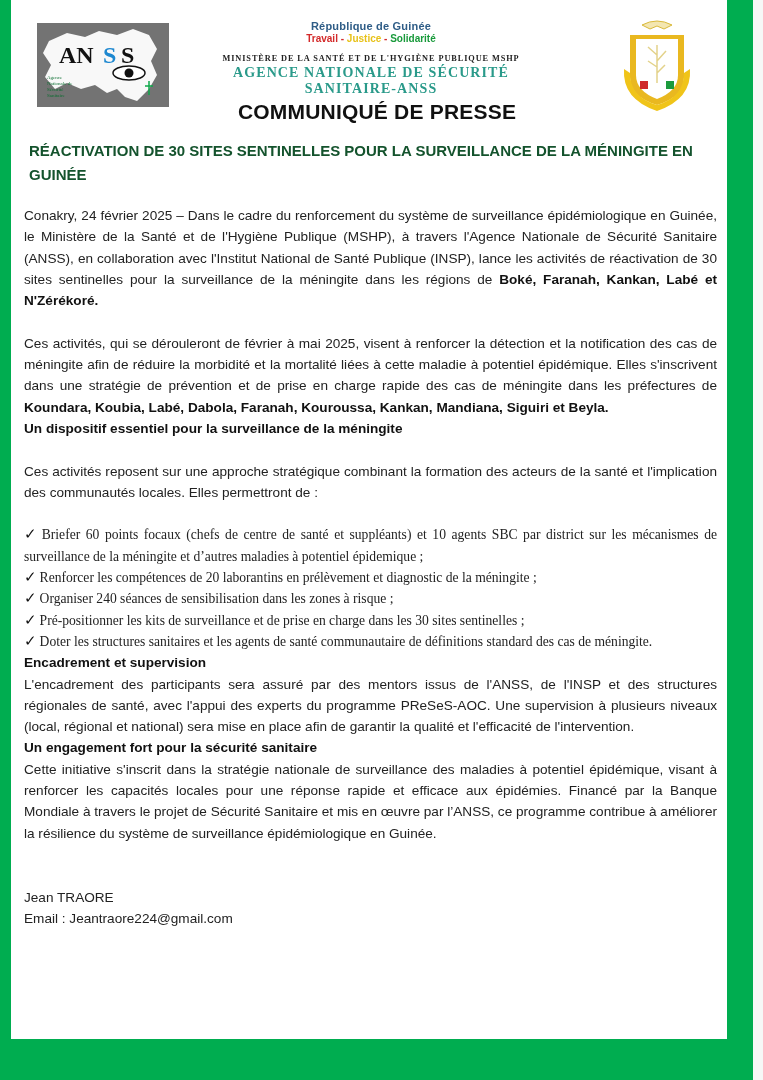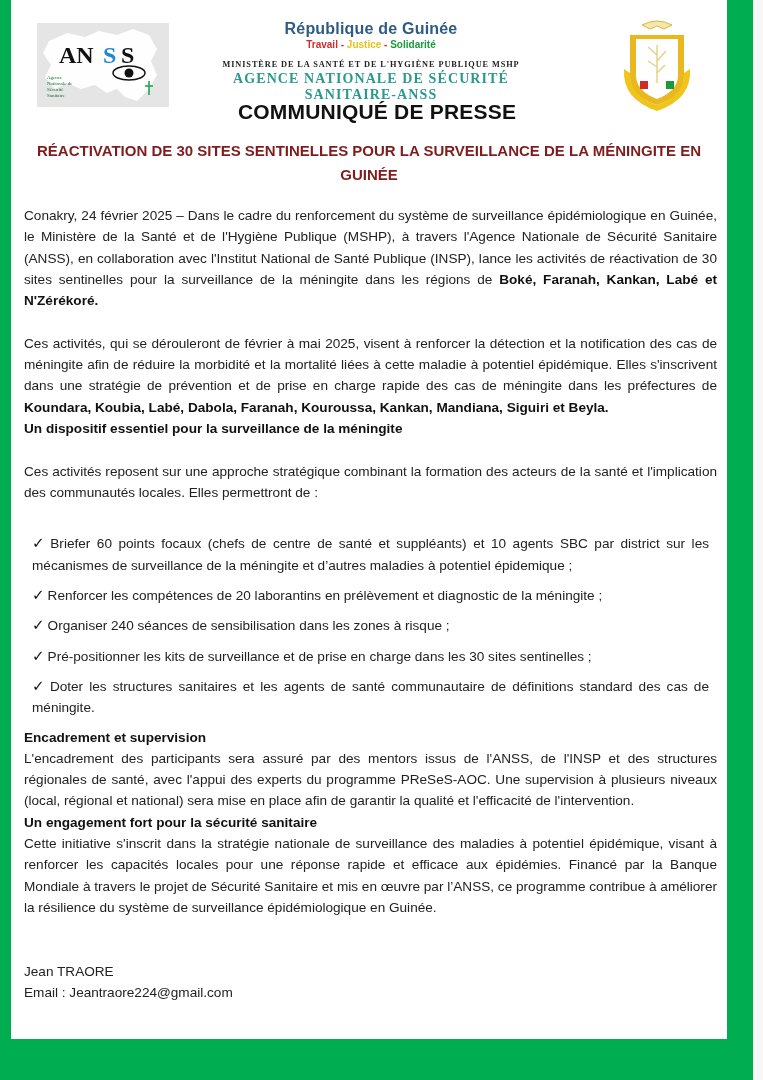--- a/index.html
+++ b/index.html
@@ -13,46 +13,46 @@
   .frame-right { position:absolute; left:727px; top:0; width:26px; height:1080px; background:#00ad50; }
   .frame-bottom { position:absolute; left:0; top:1039px; width:753px; height:41px; background:#00ad50; }
   .edge-right { position:absolute; left:753px; top:0; width:10px; height:1080px; background:#f6f8f7; }
   .page {
     position:absolute; left:11px; top:0; width:716px; height:1039px;
     background:#fff; box-sizing:border-box;
   }
   .header { position:absolute; left:0; top:0; width:716px; height:120px; }
   .anss-logo {
     position:absolute; left:26px; top:23px; width:132px; height:84px;
-    background:#e5e5e5;
+    background:#737373;
   }
   .anss-logo svg { position:absolute; left:0; top:0; }
   .center-head { position:absolute; left:190px; top:20px; width:340px; text-align:center; }
-  .rep { font-weight:bold; font-size:16px; color:#2e5c86; letter-spacing:0.2px; }
+  .rep { font-weight:bold; font-size:11px; color:#2e5c86; letter-spacing:0.2px; }
   .motto { font-size:10px; font-weight:bold; margin-top:1px; }
   .motto .t { color:#d32a2a; } .motto .j { color:#e8c21a; } .motto .s { color:#199a3b; } .motto .d { color:#d32a2a; }
   .ministry { font-family:"Liberation Serif","DejaVu Serif",serif; font-size:8.3px; letter-spacing:0.9px; margin-top:10px; color:#222; font-weight:bold; }
   .agency { font-family:"Liberation Serif","DejaVu Serif",serif; font-size:14px; letter-spacing:1.1px; margin-top:2px; color:#2a9a8a; font-weight:bold; }
   .coat { position:absolute; left:607px; top:17px; width:78px; height:95px; }
   .title {
     position:absolute; left:8px; top:100px; width:716px; text-align:center;
     font-size:21px; font-weight:bold; color:#111; letter-spacing:0.2px;
   }
   .subtitle {
-    position:absolute; left:18px; top:139px; width:680px; text-align:center;
-    font-size:15px; font-weight:bold; color:#7f1d1d; line-height:24px;
+    position:absolute; left:18px; top:139px; width:680px; text-align:left;
+    font-size:15px; font-weight:bold; color:#14532d; line-height:24px;
   }
   .body {
     position:absolute; left:13px; top:205px; width:693px;
     font-size:13.6px; line-height:21.3px; color:#222;
   }
   .p { text-align:justify; margin:0; }
   .gap { height:21.3px; }
   .h { font-weight:bold; margin:0; color:#111; }
-  .li { margin:8px; }
+  .li { margin:0;font-family:Liberation Serif, serif; }
   .check { font-size:15px; color:#111; margin-right:3px; }
   b { color:#111; }
 </style>
 </head>
 <body>
 
 <div class="frame-left"></div>
 <div class="frame-right"></div>
 <div class="frame-bottom"></div>
 <div class="edge-right"></div>

